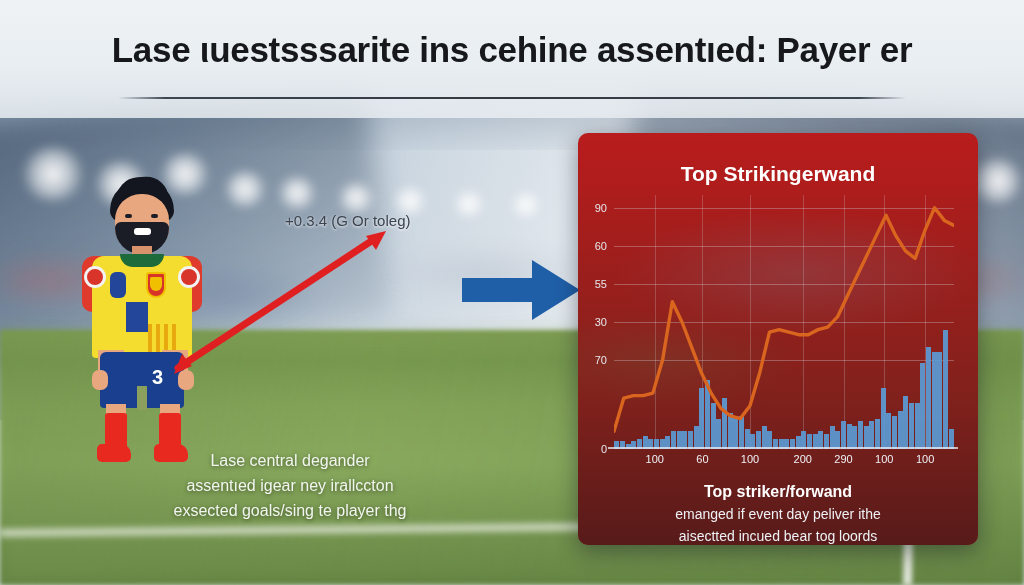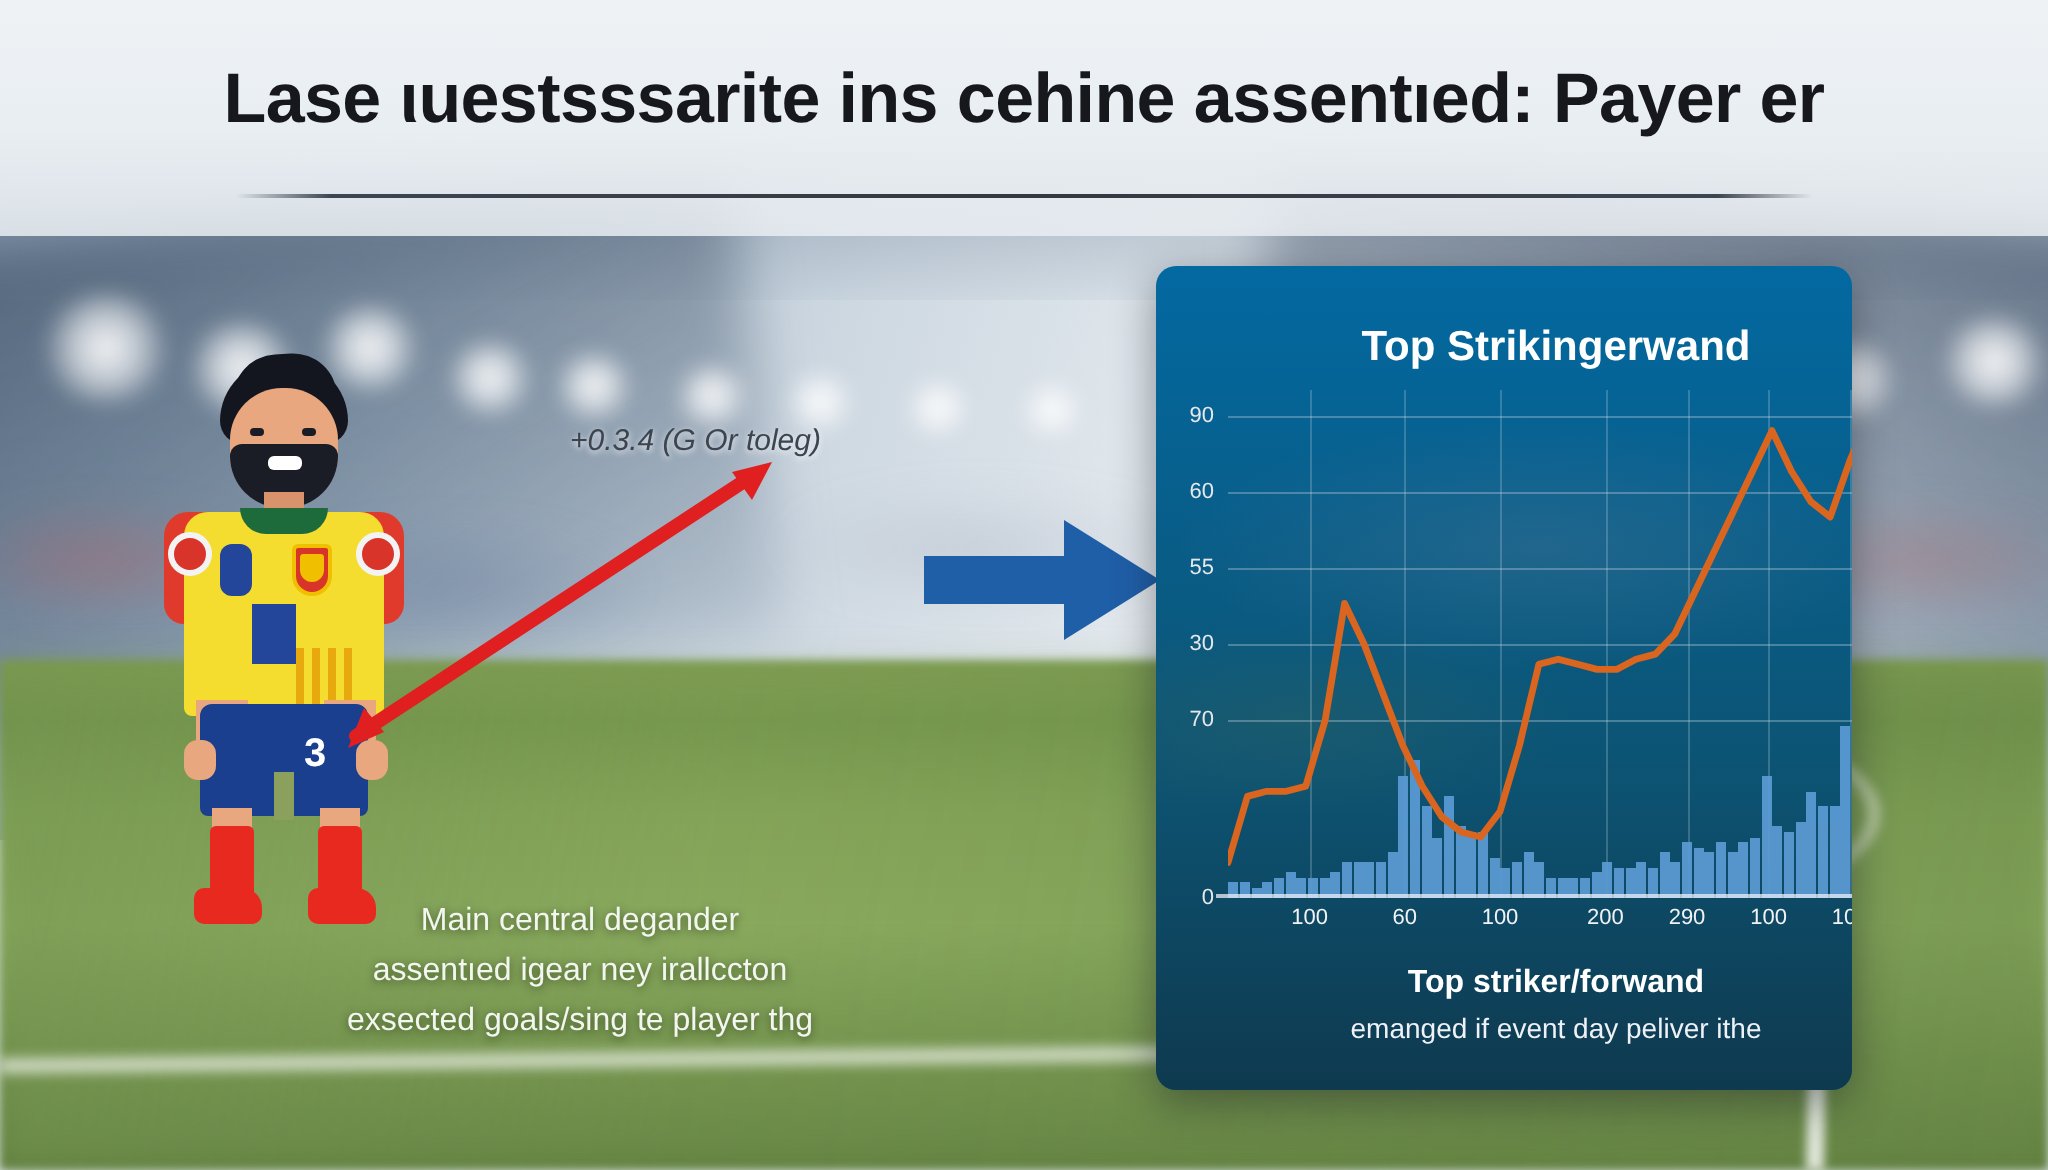--- a/index.html
+++ b/index.html
@@ -142,37 +142,36 @@
   .hand-l{left:10px;} .hand-r{left:96px;}
 
   
   #red-arrow { position:absolute; left:170px; top:226px; width:225px; height:150px; }
 
   
   #xg-annotation {
     position:absolute; left:285px; top:212px;
     font-size:15px; color:#3c4450; white-space:nowrap;
     text-shadow:0 1px 3px rgba(255,255,255,.9);
-    font-style:italic;
   }
 
   
   #blue-arrow { position:absolute; left:462px; top:256px; width:120px; height:68px; }
 
   
   #left-caption {
     position:absolute; left:30px; top:448px; width:520px;
     text-align:center; color:#f2f6ef; font-size:16px; line-height:25px;
     text-shadow:0 1px 4px rgba(30,45,15,.65);
   }
 
   
   #chart-panel {
-    position:absolute; left:578px; top:133px; width:348px; height:412px;
-    background:#0369a1; border-radius:10px;
+    position:absolute; left:578px; top:133px; width:400px; height:412px;
+    background:#b91c1c; border-radius:10px;
     box-shadow:0 6px 22px rgba(20,25,35,.45);
     overflow:hidden;
   }
   .panel-bg-glow {
     position:absolute; inset:0;
     background:
       radial-gradient(ellipse 260px 90px at 55% 34%, rgba(120,135,160,.22), transparent 70%),
       radial-gradient(ellipse 200px 70px at 20% 55%, rgba(90,115,70,.18), transparent 70%),
       linear-gradient(180deg, rgba(45,48,56,.0) 0%, rgba(30,42,28,.35) 62%, rgba(22,26,24,.6) 100%);
   }
@@ -291,21 +290,21 @@
 </svg>
 
 <div id="xg-annotation">+0.3.4 (G Or toleg)</div>
 
 <svg id="blue-arrow" viewBox="0 0 120 68">
   <rect x="0" y="22" width="78" height="24" fill="#1f5fa8"></rect>
   <polygon points="70,4 118,34 70,64" fill="#1f5fa8"></polygon>
 </svg>
 
 <div id="left-caption">
-  <div>Main central degander</div>
+  <div>Lase central degander</div>
   <div>assentıed igear ney irallccton</div>
   <div>exsected goals/sing te player thg</div>
 </div>
 
 <div id="chart-panel">
   <div class="panel-bg-glow"></div>
 
   <div id="chart-title">Top Strikingerwand</div>
 
   <div id="plot">
@@ -407,14 +406,15 @@
       <div class="xtick" style="left: 136px;">100</div>
       <div class="xtick" style="left: 188.7px;">200</div>
       <div class="xtick" style="left: 229.5px;">290</div>
       <div class="xtick" style="left: 270.3px;">100</div>
       <div class="xtick" style="left: 311.1px;">100</div>
     </div>
 
   <div id="right-caption">
     <div class="rc-title">Top striker/forwand</div>
     <div>emanged if event day peliver ithe</div>
+    <div>aisectted incued bear tog loords</div>
   </div>
 </div>
 
 </body></html>

